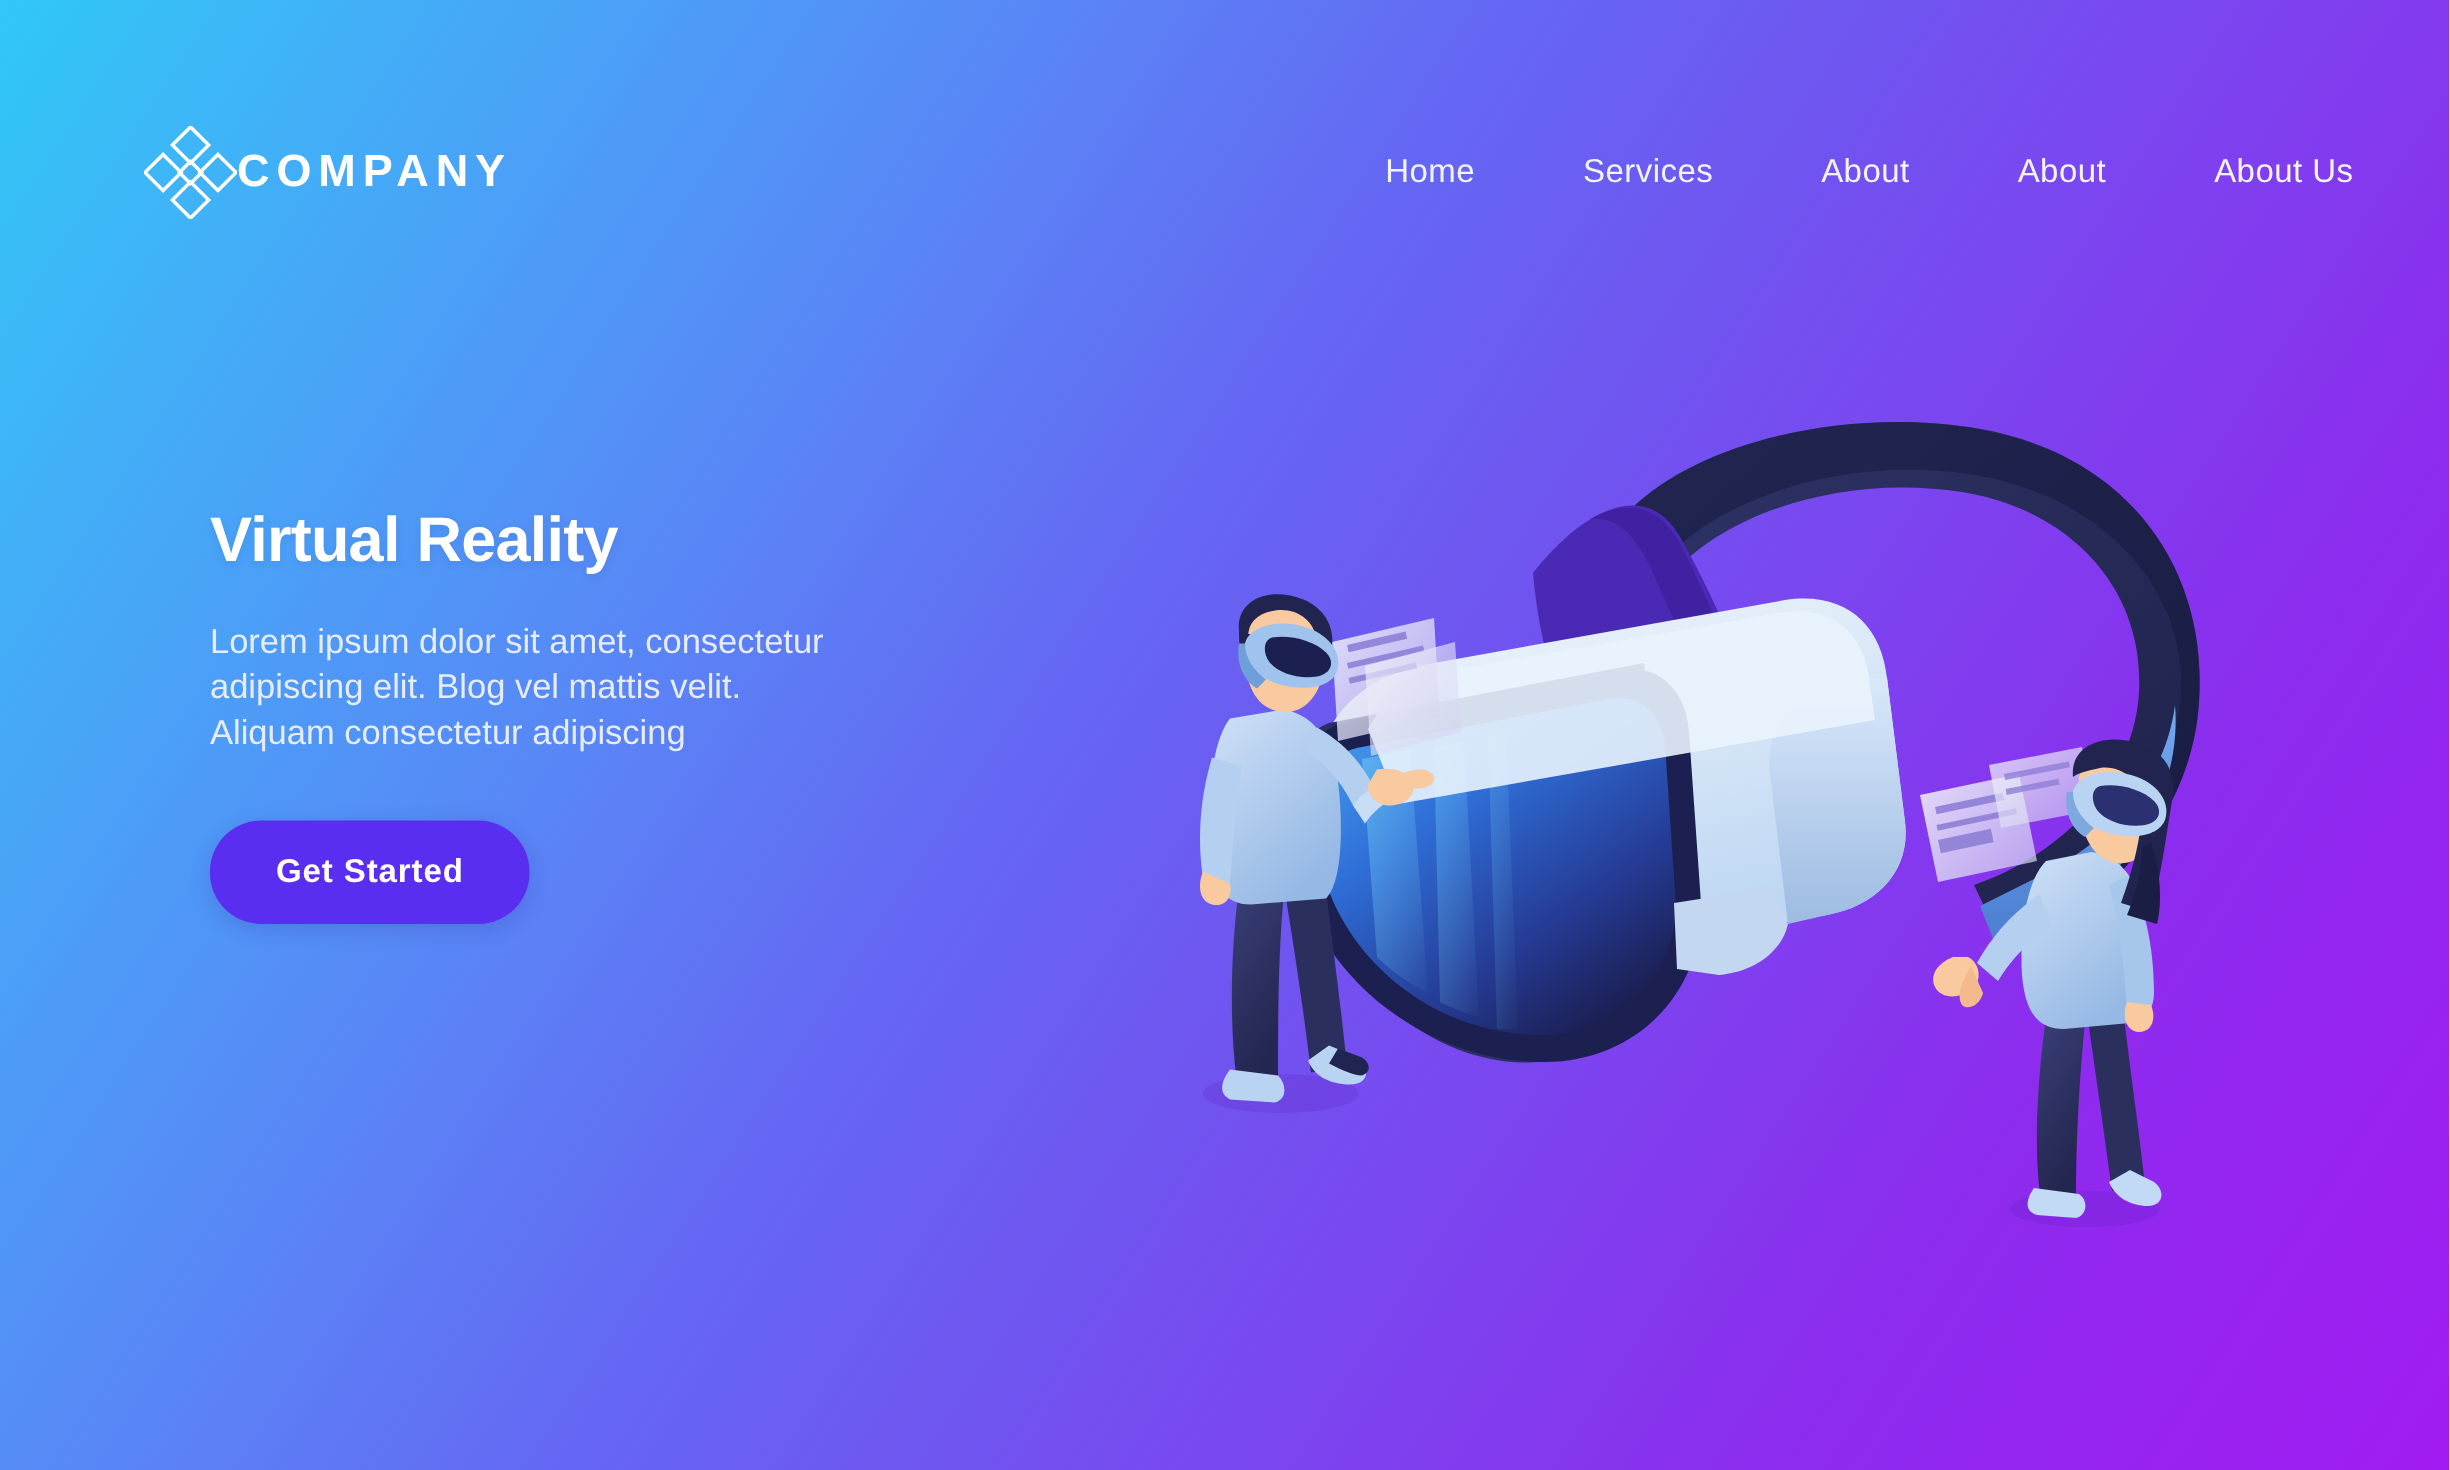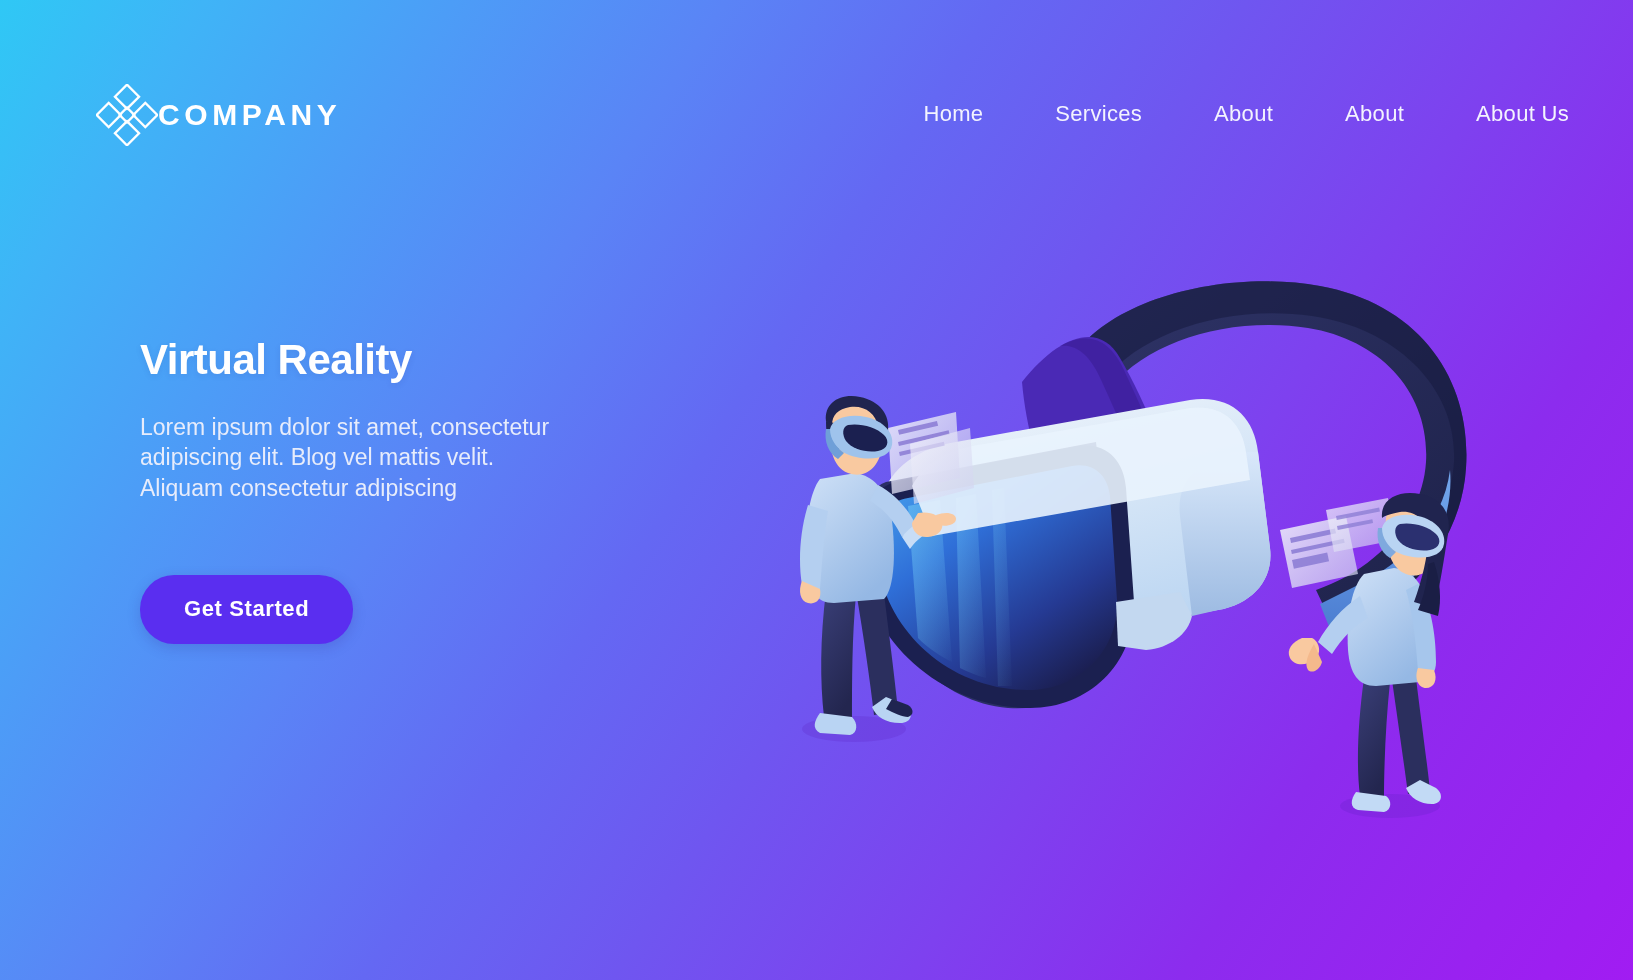--- a/index.html
+++ b/index.html
@@ -99,21 +99,21 @@
     color: #e7ecfb;
     font-size: 23px;
     font-weight: 300;
     line-height: 1.32;
     max-width: 500px;
   }
   .hero-desc span { display: block; }
 
   .cta {
     display: inline-block;
-    margin-top: 72px;
+    margin-top: 44px;
     background: #5a2ef0;
     color: #ffffff;
     font-size: 22px;
     font-weight: bold;
     letter-spacing: 0.6px;
     border: none;
     border-radius: 34px;
     padding: 21px 44px 22px;
     cursor: pointer;
     font-family: "Liberation Sans", sans-serif;

